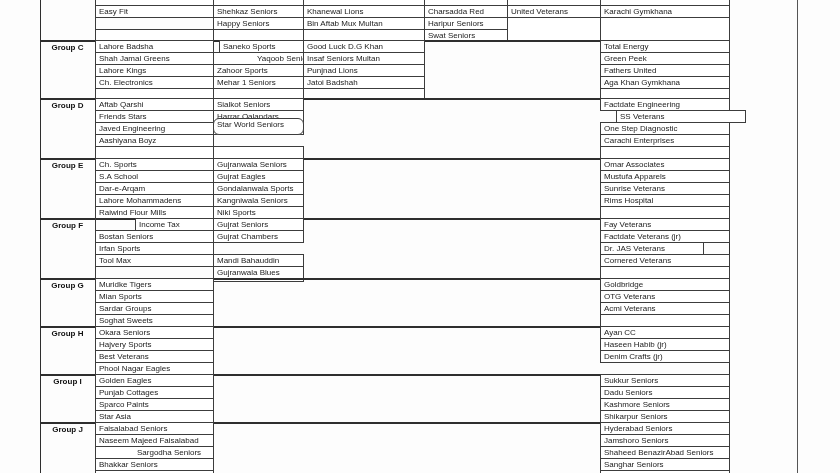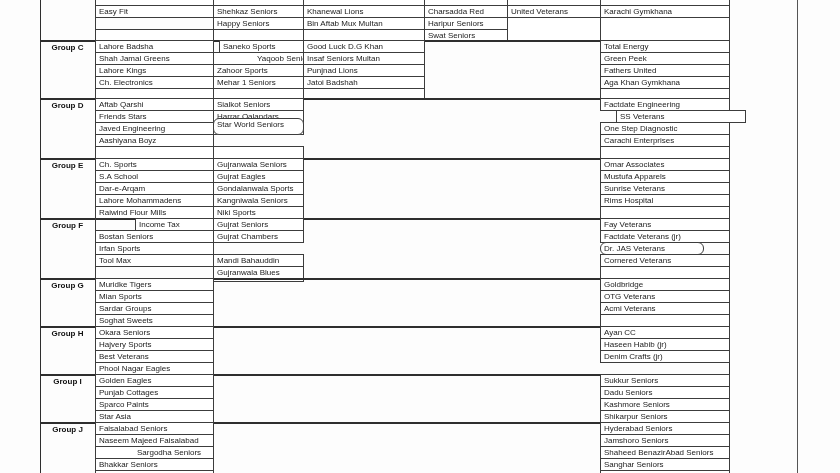--- a/index.html
+++ b/index.html
@@ -123,21 +123,21 @@
     <div class="cell" style="left: 95px; top: 230px; width: 119px; height: 13px;">Bostan Seniors</div>
     <div class="cell" style="left: 95px; top: 242px; width: 119px; height: 13px;">Irfan Sports</div>
     <div class="cell" style="left: 95px; top: 254px; width: 119px; height: 13px;">Tool Max</div>
     <div class="cell" style="left: 213px; top: 218px; width: 91px; height: 13px;">Gujrat Seniors</div>
     <div class="cell" style="left: 213px; top: 230px; width: 91px; height: 13px;">Gujrat Chambers</div>
     <div class="cell" style="left: 213px; top: 242px; width: 91px; height: 13px; margin-top: 27px;">Gujrat Gymkhana</div>
     <div class="cell" style="left: 213px; top: 254px; width: 91px; height: 13px;">Mandi Bahauddin</div>
     <div class="cell" style="left: 213px; top: 266px; width: 91px; height: 13px;">Gujranwala Blues</div>
     <div class="cell" style="left: 600px; top: 218px; width: 130px; height: 13px;">Fay Veterans</div>
     <div class="cell" style="left: 600px; top: 230px; width: 130px; height: 13px;">Factdate Veterans (jr)</div>
-    <div class="cell" style="left: 600px; top: 242px; width: 104px; height: 13px; border-radius: 6px;">Dr. JAS Veterans</div>
+    <div class="cell" style="left: 600px; top: 242px; width: 104px; height: 13px;">Dr. JAS Veterans</div>
     <div class="cell" style="left: 600px; top: 254px; width: 130px; height: 13px;">Cornered Veterans</div>
     <div class="cell" style="left: 600px; top: 266px; width: 130px; height: 13px;"></div>
     <div class="block thick" style="left: 40px; top: 278px; width: 690px; height: 49px;"></div>
     <div class="vrule" style="left: 95px; top: 278px; width: 1px; height: 48px;"></div>
     <div class="glabel" style="left: 40px; top: 279px; width: 55px; height: 11px;">Group G</div>
     <div class="cell" style="left: 95px; top: 278px; width: 119px; height: 13px;">Muridke Tigers</div>
     <div class="cell" style="left: 95px; top: 290px; width: 119px; height: 13px;">Mian Sports</div>
     <div class="cell" style="left: 95px; top: 302px; width: 119px; height: 13px;">Sardar Groups</div>
     <div class="cell" style="left: 95px; top: 314px; width: 119px; height: 13px;">Soghat Sweets</div>
     <div class="cell" style="left: 600px; top: 278px; width: 130px; height: 13px;">Goldbridge</div>

